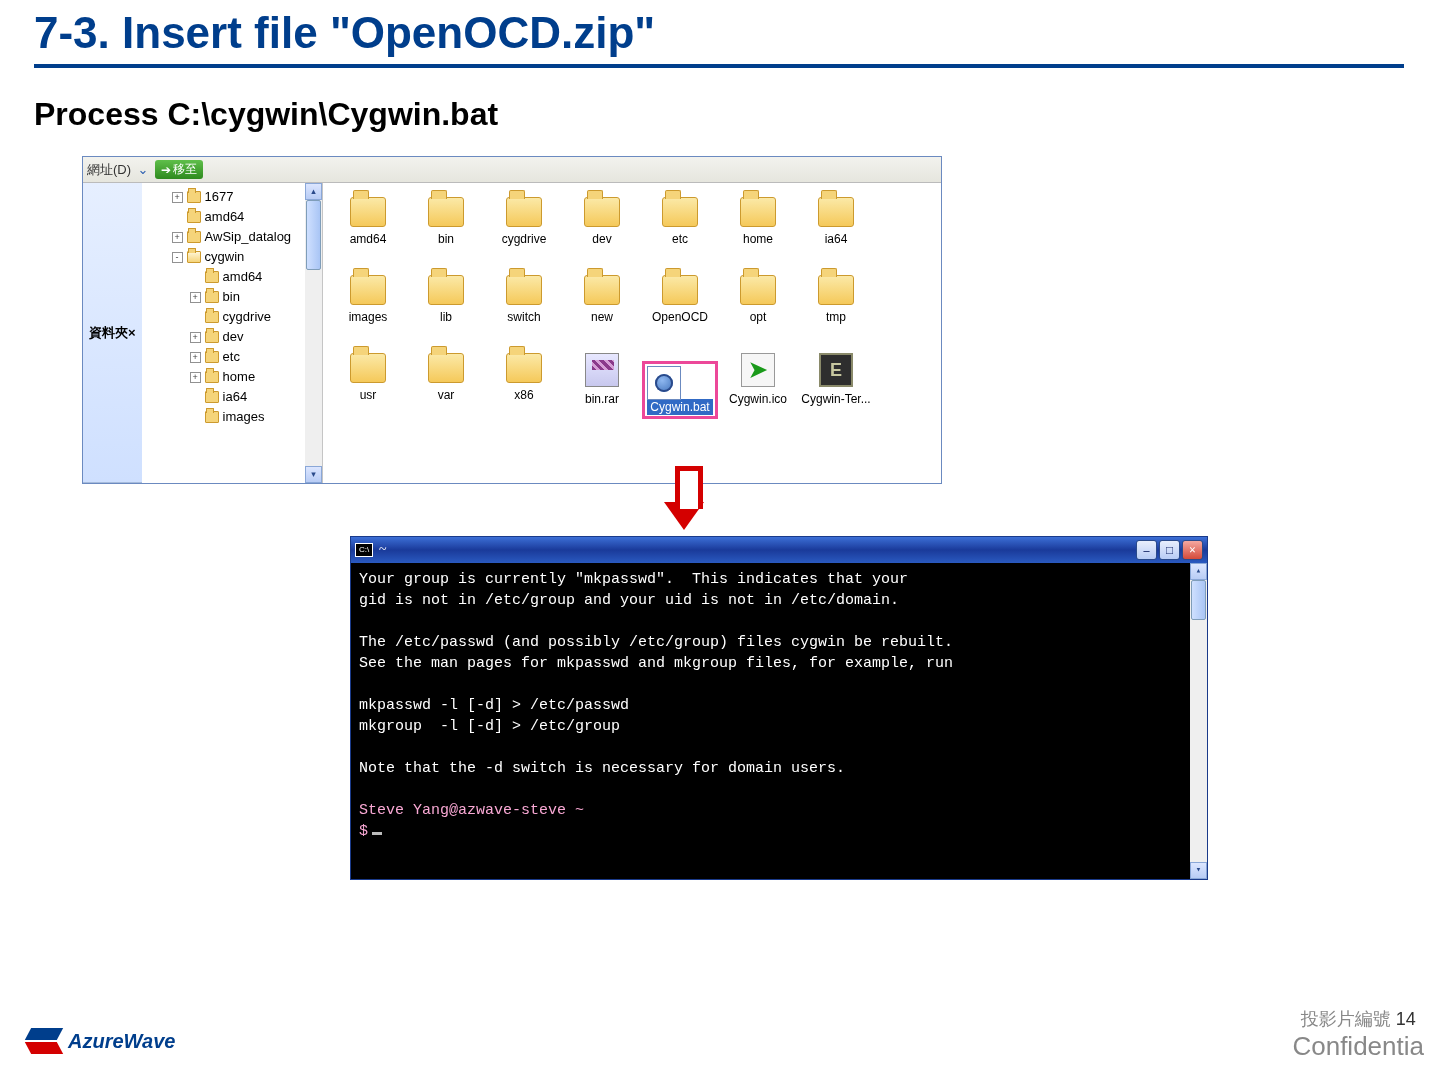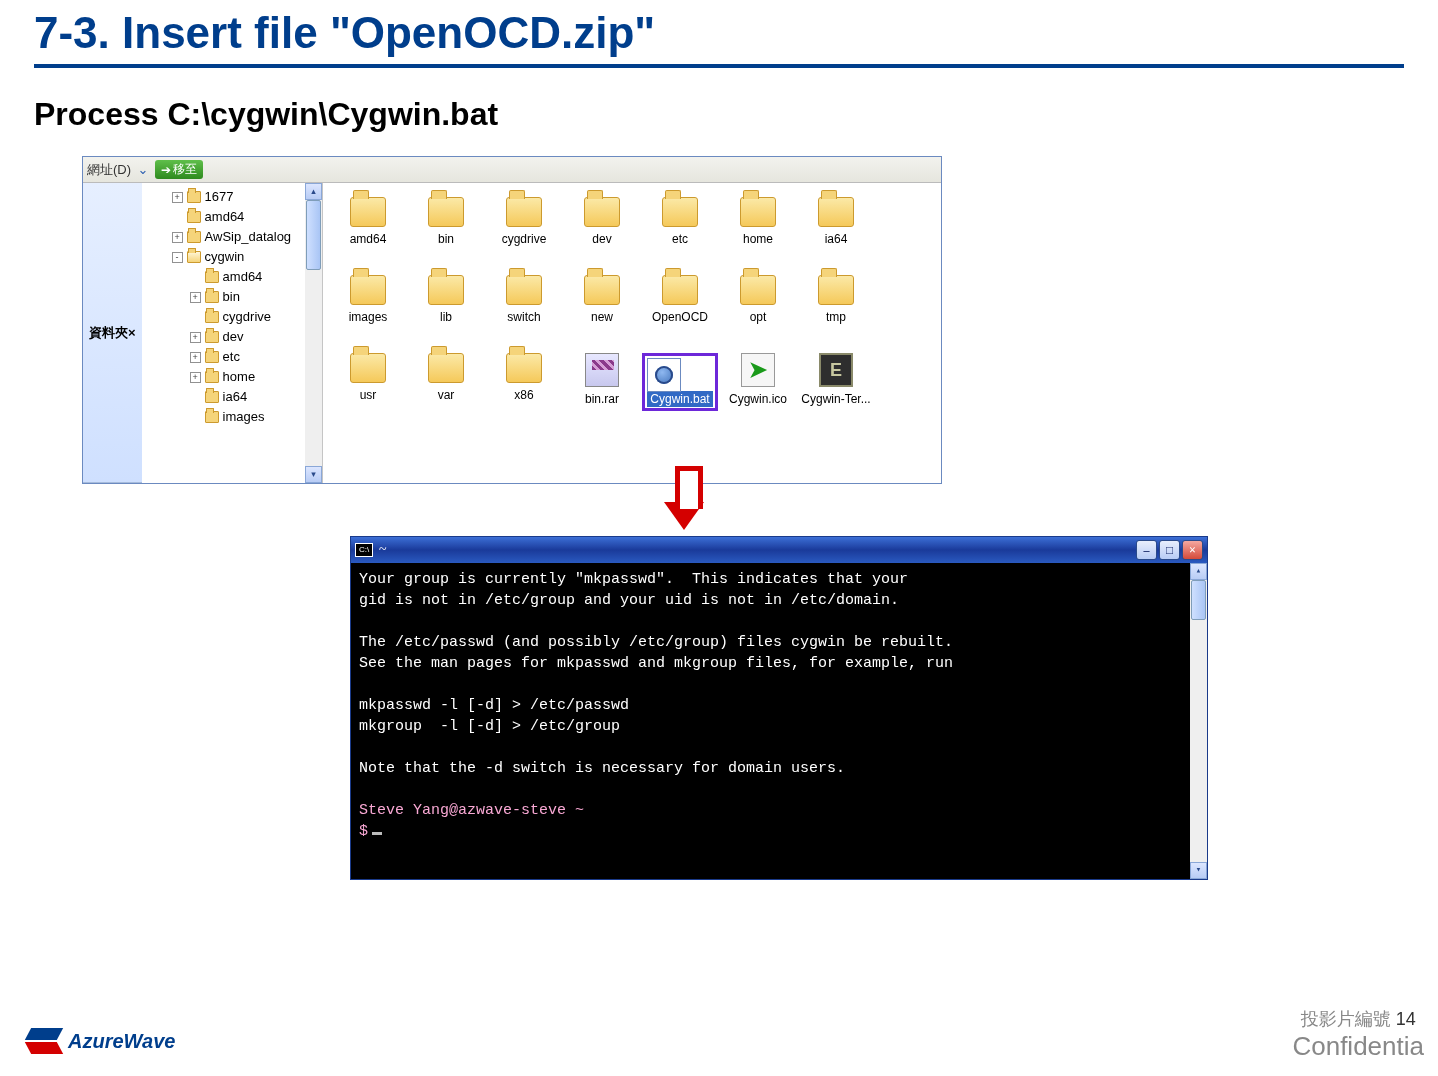--- a/index.html
+++ b/index.html
@@ -28,21 +28,21 @@
   .ind1 { padding-left: 28px; }
   .ind2 { padding-left: 46px; }
   .scrollbar-v { width:17px; background:#e6e6e6; display:flex; flex-direction:column; }
   .sb-btn { height:17px; background: linear-gradient(#dce6ff,#b8ccf5); border:1px solid #8aa7d7; font-size:9px; text-align:center; line-height:15px; color:#2a4a8a; }
   .sb-track { flex:1; background:#efefef; position:relative; }
   .sb-thumb { position:absolute; left:1px; right:1px; top:0; height:70px; background: linear-gradient(90deg,#cfe0ff,#a9c5f5); border:1px solid #7f9db9; border-radius:2px;}
   .files-pane { flex:1; padding: 14px 6px; display:flex; flex-wrap:wrap; align-content:flex-start; row-gap: 28px; }
   .file-item { width: 78px; display:flex; flex-direction:column; align-items:center; gap:4px; font-size:12px; }
   .file-label { text-align:center; padding:1px 3px; }
   .file-label.sel { background:#316ac5; color:#fff; }
-  .sel-box { border: 3px solid #6d28d9; padding: 2px; }
+  .sel-box { border: 3px solid #ec4899; padding: 2px; margin-top: 8px; }
   .ic-folder-lg { width:36px; height:30px; background: linear-gradient(#fbe9a7,#f5c95a); border:1px solid #cc9a2e; border-radius:3px; position:relative; }
   .ic-folder-lg::before { content:""; position:absolute; top:-8px; left:2px; width:14px; height:8px; background:#f5d47a; border:1px solid #cc9a2e; border-bottom:none; border-radius:2px 2px 0 0; }
   .ic-rar { width:34px; height:34px; background: linear-gradient(#e7e7ff,#c8c8ee); border:1px solid #888; position:relative; }
   .ic-rar::after { content:""; position:absolute; left:6px; top:6px; width:22px; height:10px; background: repeating-linear-gradient(45deg,#8a3a8a 0 3px,#d69fd6 3px 6px); }
   .ic-bat { width:34px; height:34px; background:#fff; border:1px solid #6b8ac0; position:relative; display:flex; align-items:center; justify-content:center; }
   .ic-bat-gear { width:18px; height:18px; border-radius:50%; background: radial-gradient(circle at 40% 35%, #8fb8f0, #3d6fb8); box-shadow: 0 0 0 2px #2a4a8a inset; }
   .ic-ico { width:34px; height:34px; background:#f6f6f6; border:1px solid #999; display:flex; align-items:center; justify-content:center; font-size:22px; font-weight:bold; color:#1a9a1a; font-family:Arial; }
   .ic-ter { width:34px; height:34px; background:#2e2e2e; border:2px solid #8a8a6a; display:flex; align-items:center; justify-content:center; font-size:18px; font-weight:bold; color:#c8c8a0; font-family:Arial; }
   .arrow-down-wrap { position:absolute; left: 654px; top: 468px; width: 60px; height: 70px; display:flex; justify-content:center; }
   .arrow-down { width:0; height:0; border-left: 20px solid transparent; border-right: 20px solid transparent; border-top: 28px solid #d40000; position:relative; margin-top:34px;}

